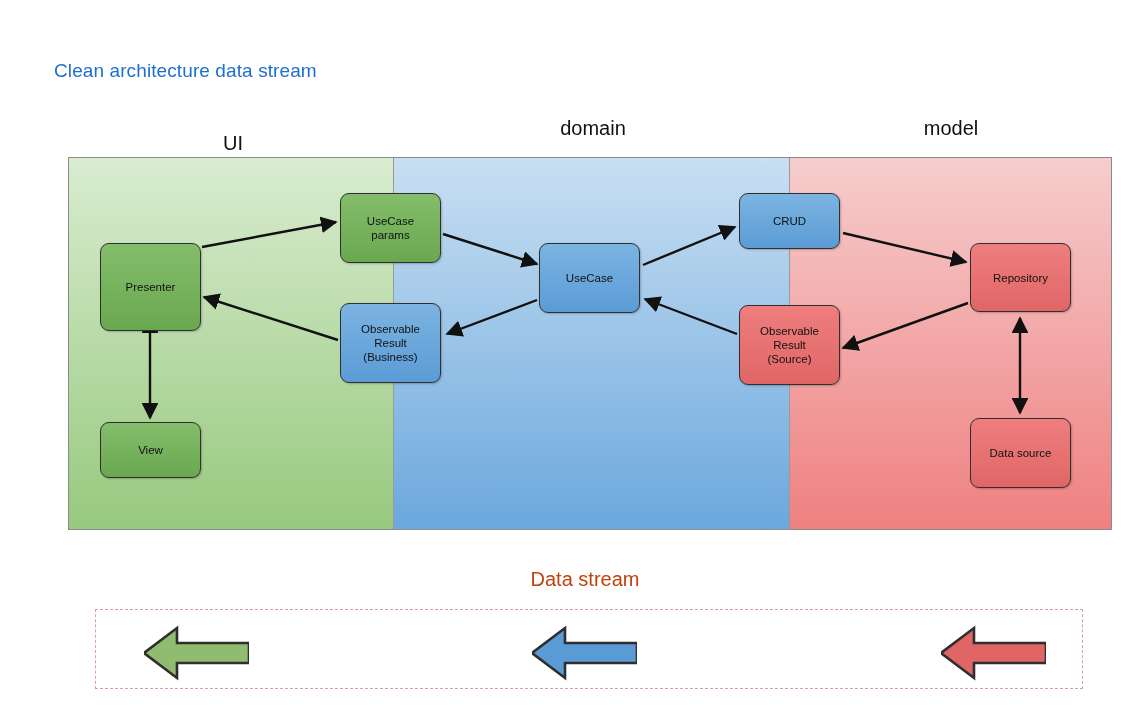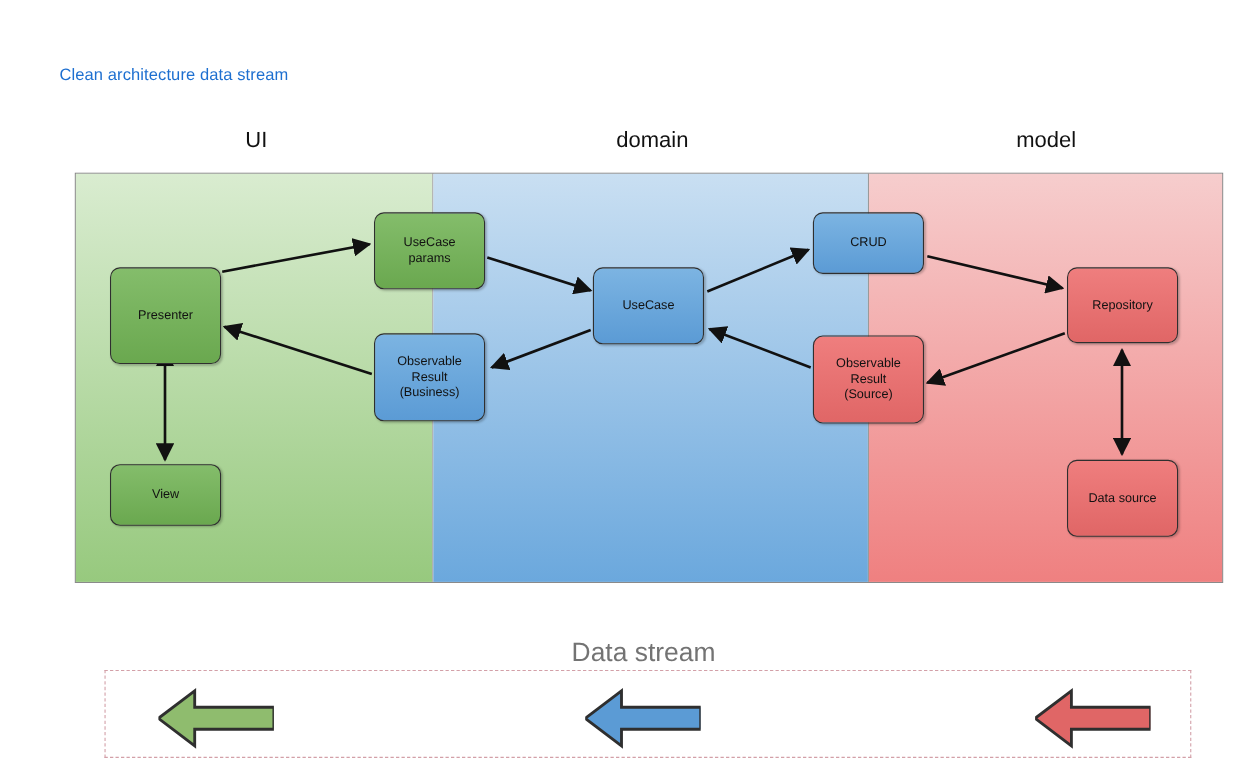--- a/index.html
+++ b/index.html
@@ -11,34 +11,34 @@
     width: 1130px;
     height: 710px;
     position: relative;
     font-family: "Liberation Sans", sans-serif;
     overflow: hidden;
   }
   #page-title {
     position: absolute;
     left: 54px;
     top: 60px;
-    font-size: 15px;
+    font-size: 19px;
     color: #1d6fd0;
     letter-spacing: 0.1px;
     white-space: nowrap;
   }
   .col-header {
     position: absolute;
     top: 117px;
     font-size: 20px;
     color: #111111;
     text-align: center;
     white-space: nowrap;
   }
-  #hdr-ui    { left: 168px; width: 130px; }
+  #hdr-ui    { left: 168px; width: 130px; margin-top: 15px; }
   #hdr-domain{ left: 528px; width: 130px; }
   #hdr-model { left: 886px; width: 130px; }
 
   #bands {
     position: absolute;
     left: 68px;
     top: 157px;
     width: 1044px;
     height: 373px;
     border: 1px solid #8a8a8a;
@@ -86,24 +86,23 @@
     width: 1130px; height: 710px;
     pointer-events: none;
   }
 
   #stream-title {
     position: absolute;
     left: 465px;
     top: 568px;
     width: 240px;
     text-align: center;
-    font-size: 24px;
-    color: #737373;
+    font-size: 20px;
+    color: #c2410c;
     white-space: nowrap;
-    margin-top: 12px;
   }
   #stream-box {
     position: absolute;
     left: 95px;
     top: 609px;
     width: 988px;
     height: 80px;
     box-sizing: border-box;
     border: 1.5px dashed #d3a0a8;
     background: #ffffff;

